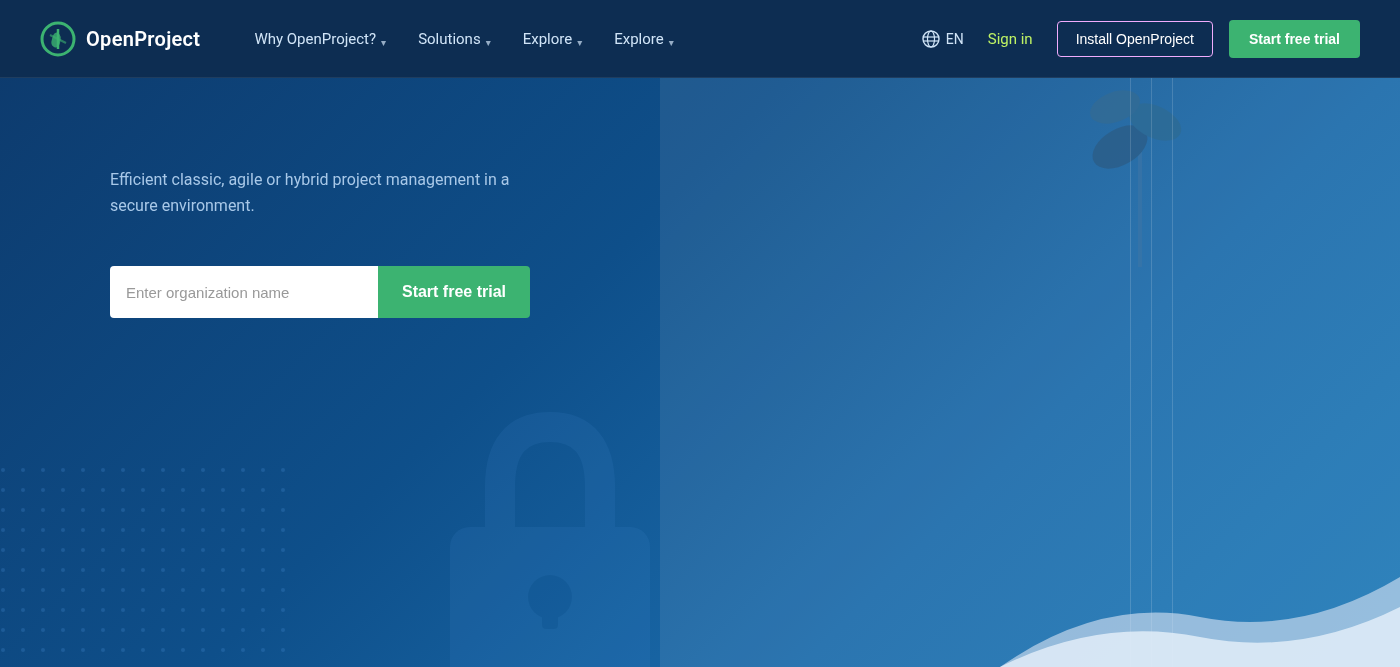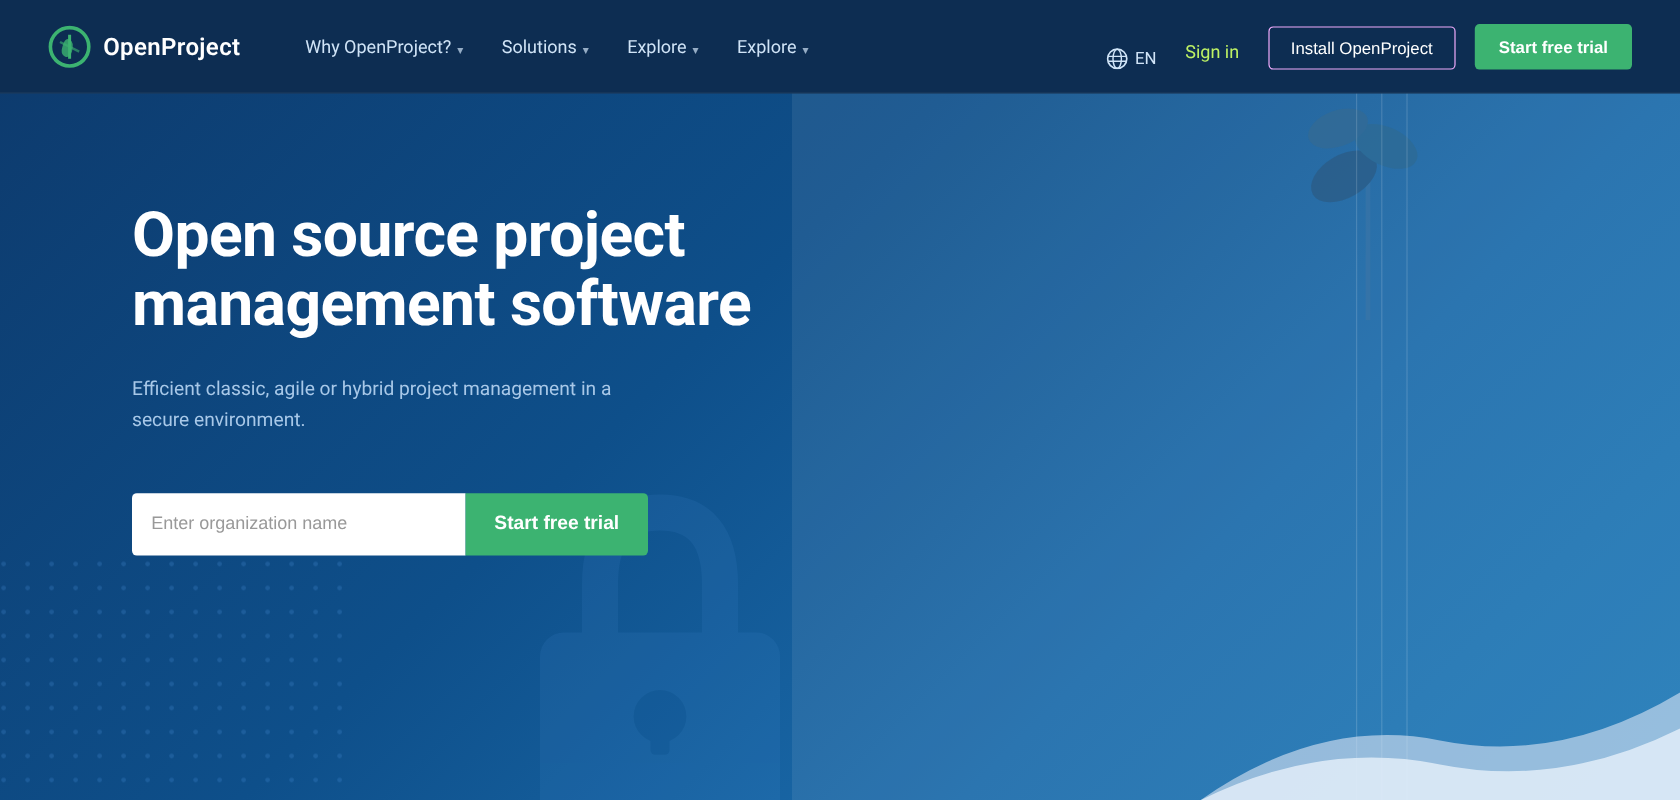--- a/index.html
+++ b/index.html
@@ -65,21 +65,21 @@
       white-space: nowrap;
     }
 
     .chevron {
       font-size: 10px;
       opacity: 0.7;
     }
 
     .nav-right {
       display: flex;
-      align-items: flex-end;
+      align-items: center;
       gap: 16px;
     }
 
     .lang-selector {
       display: flex;
       align-items: center;
       gap: 6px;
       color: #d0e4f7;
       font-size: 14px;
       cursor: pointer;
@@ -340,21 +340,20 @@
     <div class="vert-line"></div>
     <div class="vert-line"></div>
   </div>
 
   <svg class="bottom-wave" viewBox="0 0 400 150">
     <path d="M0 150 Q100 80 200 100 Q300 120 400 60 L400 150 Z" fill="rgba(220,230,245,0.6)"></path>
     <path d="M0 150 Q100 100 200 120 Q300 140 400 90 L400 150 Z" fill="rgba(230,240,250,0.8)"></path>
   </svg>
 
   <div class="hero-content">
-    <h1 class="hero-title">Open source project management software</h1>
     <p class="hero-subtitle">Efficient classic, agile or hybrid project management in a secure environment.</p>
 
     <div class="cta-form">
       <input class="org-input" type="text" placeholder="Enter organization name" style="">
       <button class="trial-btn">Start free trial</button>
     </div>
   </div>
 
 </div>
 

